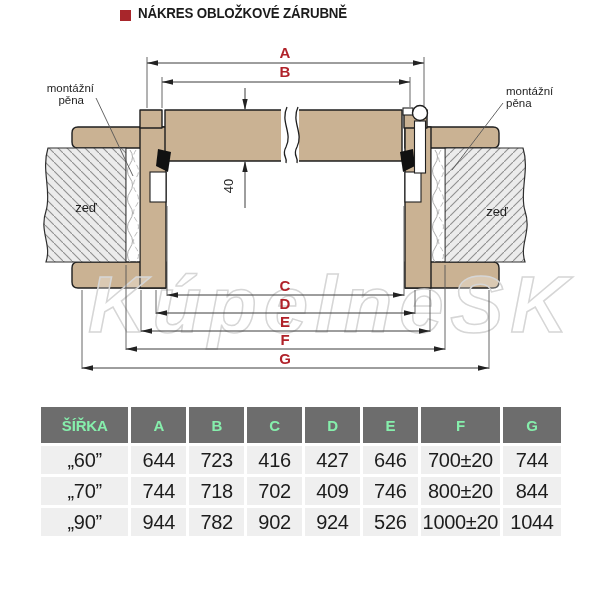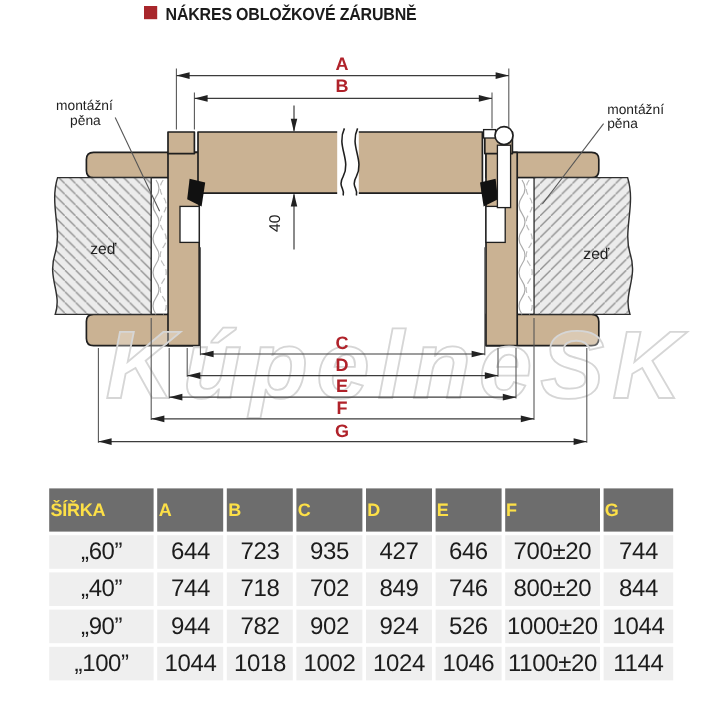--- a/index.html
+++ b/index.html
@@ -1,26 +1,26 @@
 <!DOCTYPE html>
 <html><head>
 <meta charset="utf-8">
 <style>
   html,body{margin:0;padding:0;background:#fff;}
   .stage{position:relative;width:600px;height:600px;background:#fff;overflow:hidden;
          font-family:"Liberation Sans",sans-serif;}
-  .title-row{position:absolute;left:88px;top:5px;display:flex;align-items:flex-start;gap:7px;padding-left:32px;}
+  .title-row{position:absolute;left:88px;top:5px;display:flex;align-items:flex-end;gap:7px;padding-left:32px;}
   .bullet{width:11px;height:11px;background:#a8262b;display:inline-block;}
   .title-row h1{margin:0;font-size:14.5px;font-weight:bold;color:#1b1b1b;letter-spacing:-0.2px;
                 transform:scaleX(.92);transform-origin:left center;white-space:nowrap;}
   svg.diagram{position:absolute;left:0;top:0;}
   table.dim-table{position:absolute;left:38px;top:404px;width:526px;border-collapse:separate;
                   border-spacing:3px;table-layout:fixed;}
-  table.dim-table th{background:#6d6d6d;color:#fde047;font-size:15px;font-weight:bold;
-                     height:34px;text-align:left;letter-spacing:-0.2px;margin-top:28px;}
+  table.dim-table th{background:#6d6d6d;color:#86efac;font-size:15px;font-weight:bold;
+                     height:34px;text-align:center;letter-spacing:-0.2px;margin-top:28px;}
   table.dim-table td{background:#efefef;color:#1c1c1c;font-size:20px;text-align:center;
                      height:26px;letter-spacing:-0.3px;}
   .dimline{stroke:#3c3c3c;stroke-width:1;}
   .extline{stroke:#555;stroke-width:0.9;}
   .arrow{fill:#222;}
   .wood{fill:#cab293;stroke:#1f1f1f;stroke-width:1.4;stroke-linejoin:round;}
   .dimletter{fill:#b0222a;font-weight:bold;font-size:15px;text-anchor:middle;}
   .noteText{fill:#1f1f1f;font-size:11.5px;}
 </style>
 </head>
@@ -196,52 +196,42 @@
           <th>E</th>
           <th>F</th>
           <th>G</th>
         </tr>
     </thead>
     <tbody>
         <tr>
           <td>„60”</td>
           <td>644</td>
           <td>723</td>
-          <td>935</td>
+          <td>416</td>
           <td>427</td>
           <td>646</td>
           <td>700±20</td>
           <td>744</td>
         </tr>
         <tr>
-          <td>„40”</td>
+          <td>„70”</td>
           <td>744</td>
           <td>718</td>
           <td>702</td>
-          <td>849</td>
+          <td>409</td>
           <td>746</td>
           <td>800±20</td>
           <td>844</td>
         </tr>
         <tr>
           <td>„90”</td>
           <td>944</td>
           <td>782</td>
           <td>902</td>
           <td>924</td>
           <td>526</td>
           <td>1000±20</td>
           <td>1044</td>
         </tr>
-        <tr>
-          <td>„100”</td>
-          <td>1044</td>
-          <td>1018</td>
-          <td>1002</td>
-          <td>1024</td>
-          <td>1046</td>
-          <td>1100±20</td>
-          <td>1144</td>
-        </tr>
       </tbody>
   </table>
 
 </div>
 
 </body></html>

